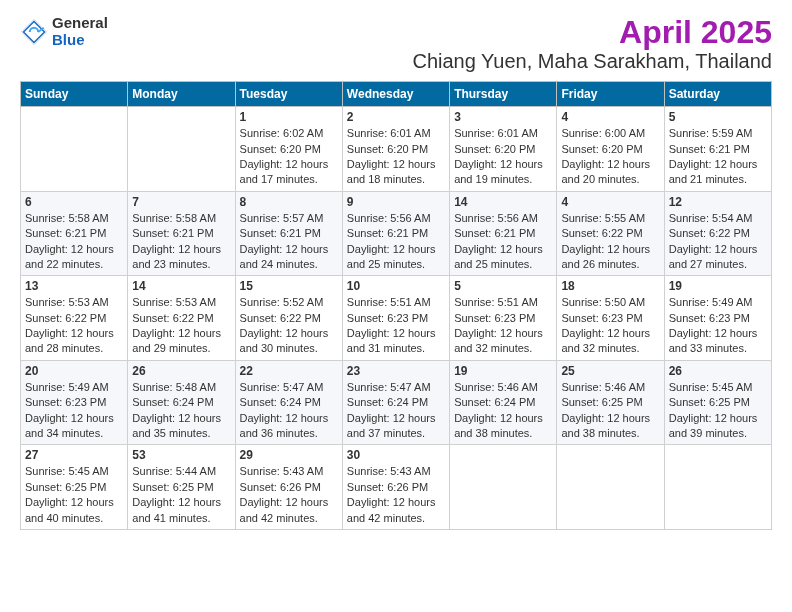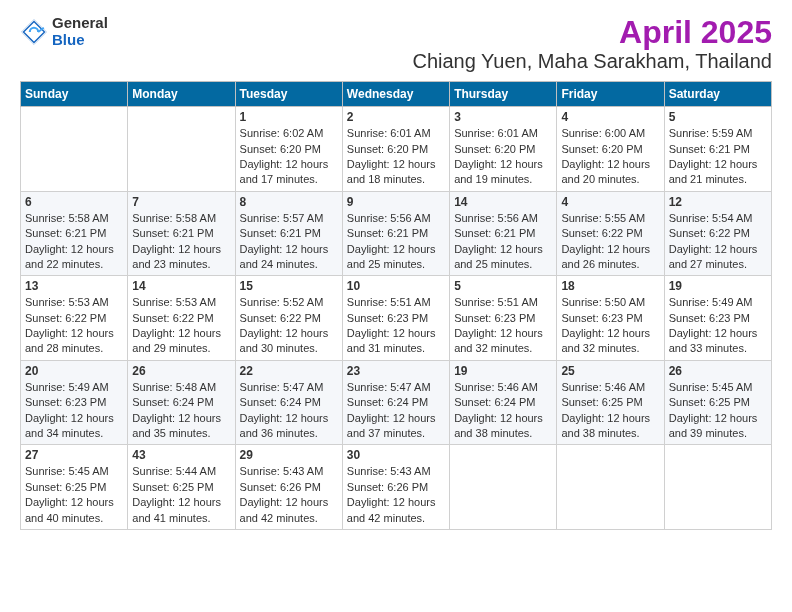--- a/index.html
+++ b/index.html
@@ -248,21 +248,21 @@
             <div class="day-num">26</div>
             <div class="day-info">Sunrise: 5:45 AM<br>Sunset: 6:25 PM<br>Daylight: 12 hours and 39 minutes.</div>
           </td>
         </tr>
         <tr>
           <td>
             <div class="day-num">27</div>
             <div class="day-info">Sunrise: 5:45 AM<br>Sunset: 6:25 PM<br>Daylight: 12 hours and 40 minutes.</div>
           </td>
           <td>
-            <div class="day-num">43</div>
+            <div class="day-num">53</div>
             <div class="day-info">Sunrise: 5:44 AM<br>Sunset: 6:25 PM<br>Daylight: 12 hours and 41 minutes.</div>
           </td>
           <td>
             <div class="day-num">29</div>
             <div class="day-info">Sunrise: 5:43 AM<br>Sunset: 6:26 PM<br>Daylight: 12 hours and 42 minutes.</div>
           </td>
           <td>
             <div class="day-num">30</div>
             <div class="day-info">Sunrise: 5:43 AM<br>Sunset: 6:26 PM<br>Daylight: 12 hours and 42 minutes.</div>
           </td>

